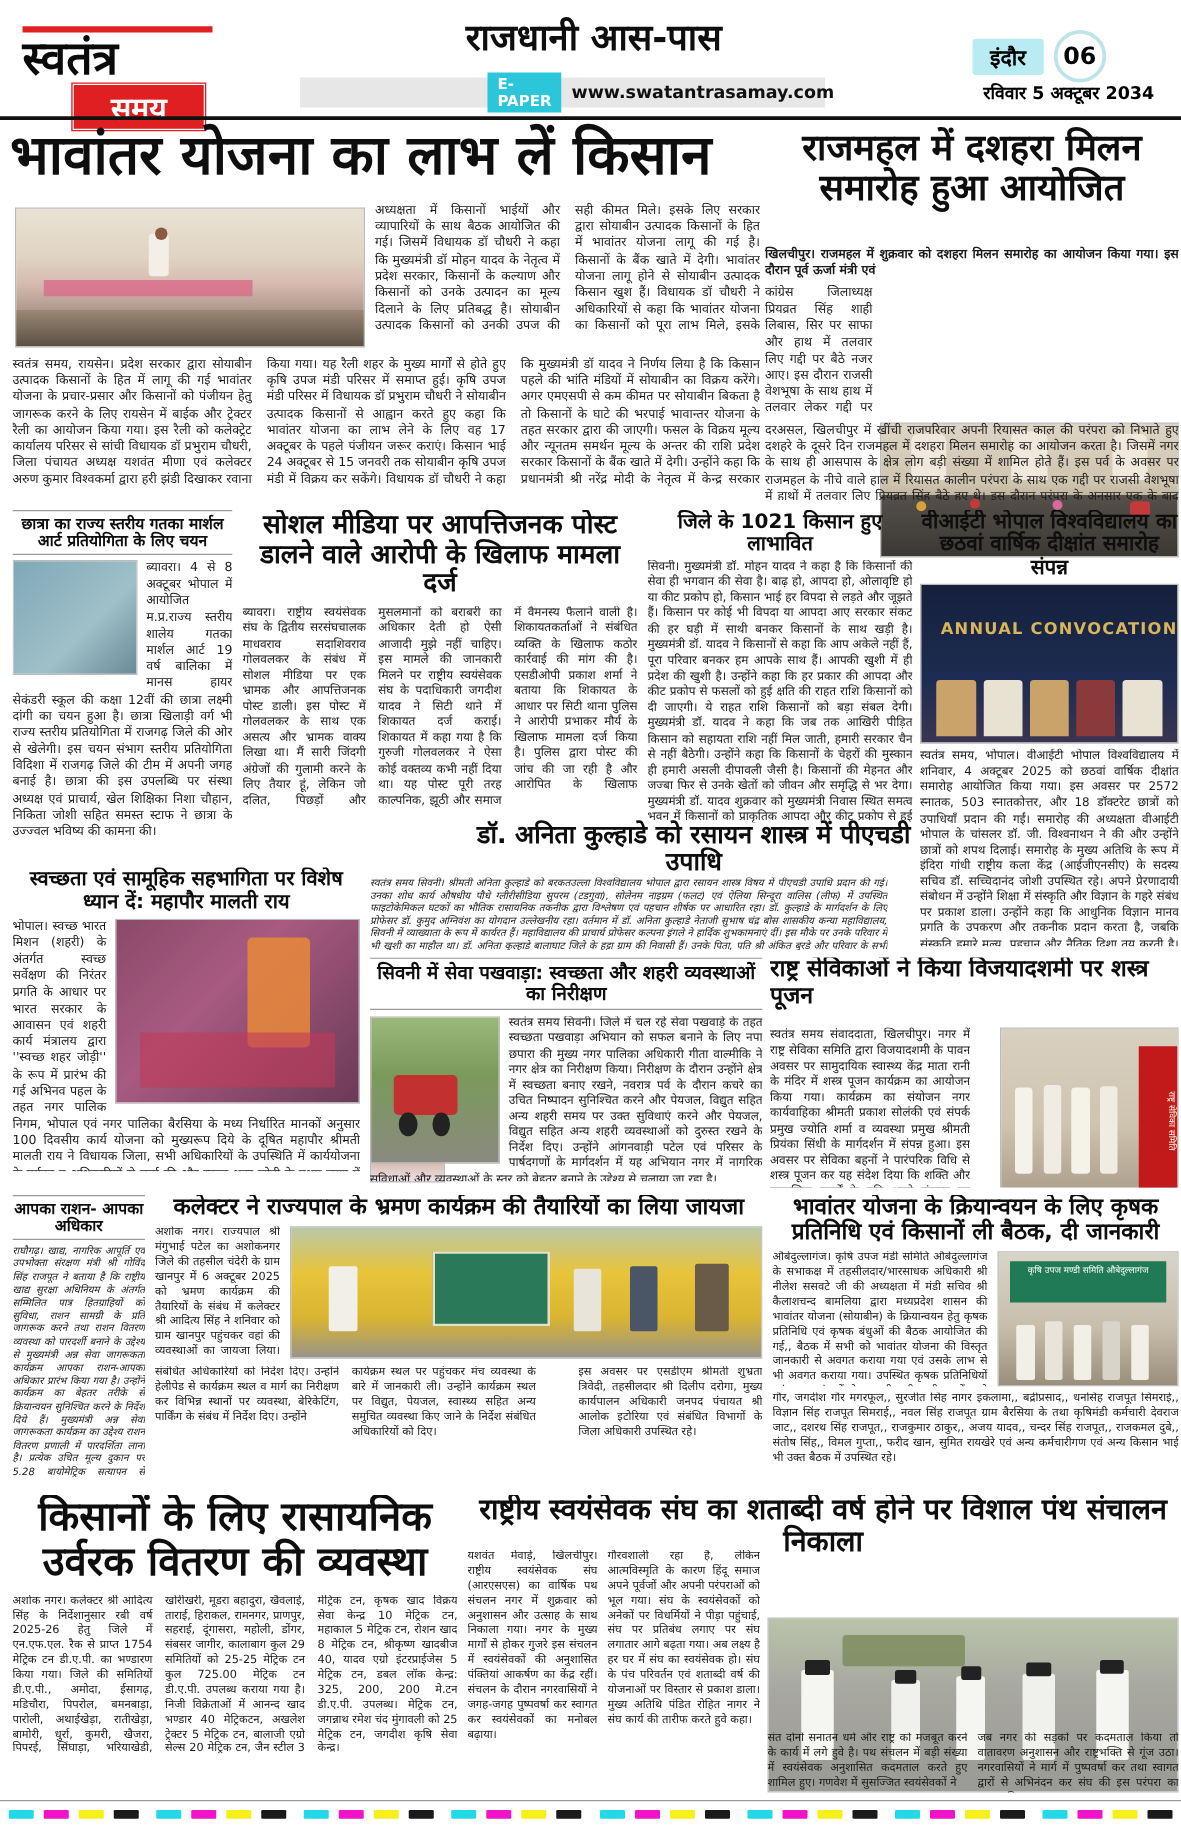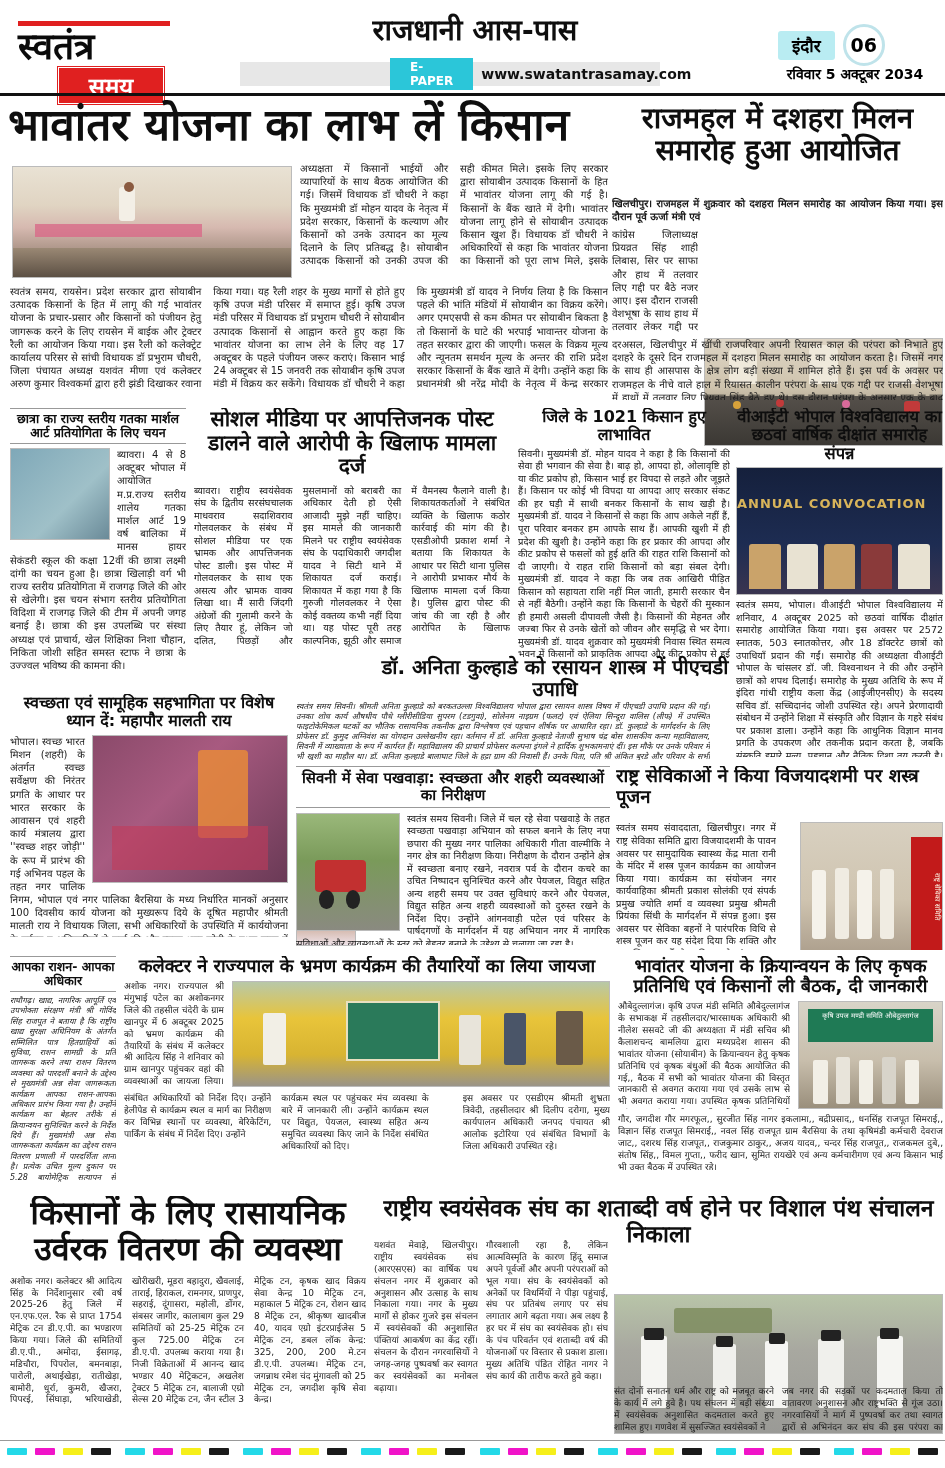--- a/index.html
+++ b/index.html
@@ -9,25 +9,25 @@
   .h{font-weight:700;color:#0e0e0e;text-align:center;line-height:1.12;}
   .hl{text-align:left;}
   .bt{font-size:10px;line-height:1.32;text-align:justify;color:#1b1b1b;overflow:hidden;}
   .it{font-style:italic;}
   .photo{position:relative;overflow:hidden;border:1px solid #bbb;box-sizing:border-box;}
   .rule{background:#111;}
   .tbl{border-top:1px solid #999;border-bottom:1px solid #999;padding:3px 0;}
   .floatL{float:left;margin:0 7px 3px 0;}
   .floatR{float:right;margin:0 0 3px 7px;}
   .chip{display:inline-block;background:#2bc6d9;color:#fff;font-weight:700;font-size:12px;
-        padding:2px 20px;margin-right:8px;}
+        padding:2px 8px;margin-right:8px;}
   .cmyk{display:flex;gap:8px;}
   .cmyk i{display:block;width:20px;height:7px;border-radius:1px;}
   .c1{background:#23d9e8;} .c2{background:#f013c8;} .c3{background:#f6ef1a;} .c4{background:#1a1a1a;}
-  .ovl{position:absolute;color:#d8b45a;font-weight:700;letter-spacing:1px;text-align:left;width:100%;}
+  .ovl{position:absolute;color:#d8b45a;font-weight:700;letter-spacing:1px;text-align:right;width:100%;}
 </style>
 </head>
 <body>
 
 <div id="page">
 
   <div class="abs" style="left:18px;top:21px;width:152px;">
     <div style="font-size:37px;font-weight:800;color:#0a0a0a;line-height:1;border-top:5px solid #e02020;padding-top:2px;">स्वतंत्र</div>
     <div style="background:#e02020;color:#fff;font-weight:800;font-size:24px;text-align:center;
                 width:104px;margin-left:40px;margin-top:2px;padding:1px 0;border:1px solid #fff;outline:1px solid #e02020;">समय</div>

